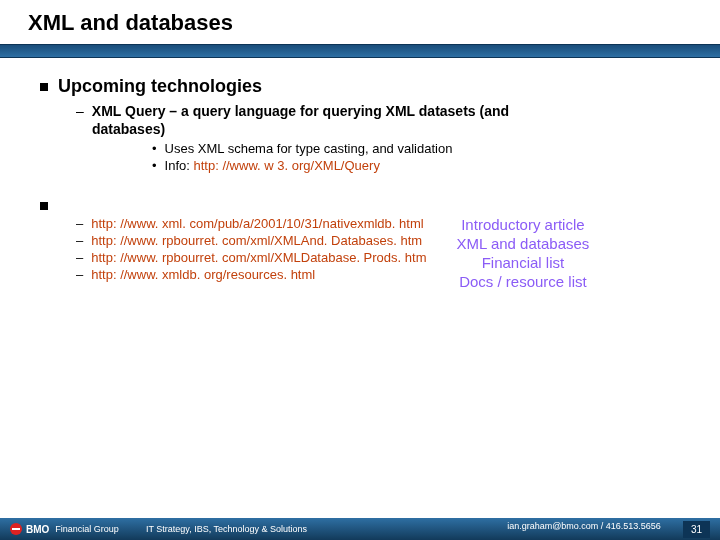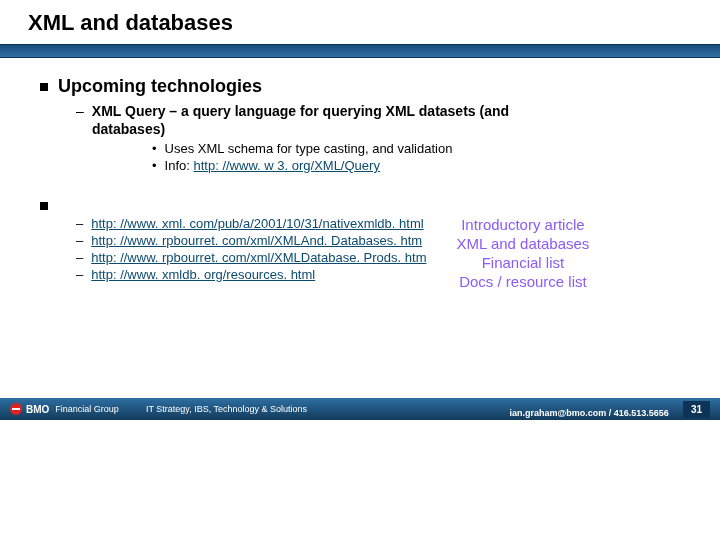--- a/index.html
+++ b/index.html
@@ -1,17 +1,17 @@
 <!DOCTYPE html>
 <html><head>
 <meta charset="utf-8">
 <style>
   * { margin: 0; padding: 0; box-sizing: border-box; }
   html, body { width: 720px; height: 540px; font-family: Arial, Helvetica, sans-serif; background: #fff; overflow: hidden; }
-  .slide { width: 720px; height: 420px; position: relative; display: flex; flex-direction: column; }
+  .slide { width: 720px; height: 540px; position: relative; display: flex; flex-direction: column; }
 
   .title-bar { position: relative; padding: 10px 0 6px 28px; }
   .title-text { font-size: 22px; font-weight: bold; color: #000; }
   .title-underline { height: 14px; background: linear-gradient(to bottom, #1a4d7a 0%, #2e6fa3 100%); width: 100%; margin-top: 2px; border-top: 1px solid #0d3456; border-bottom: 1px solid #0d3456; }
 
   .content { padding: 14px 40px 0 40px; color: #000; text-align: center; }
 
   .lvl1 { margin-top: 4px; margin-bottom: 6px; }
   .lvl1-row { display: flex; align-items: flex-start; }
   .bullet-square { width: 8px; height: 8px; background: #000; margin-top: 7px; margin-right: 10px; flex-shrink: 0; }
@@ -19,37 +19,37 @@
 
   .lvl2 { margin-left: 36px; margin-top: 6px; }
   .lvl2-row { display: flex; align-items: flex-start; font-size: 14px; margin-bottom: 2px; }
   .dash { margin-right: 8px; color: #000; flex-shrink: 0; }
   .lvl2-normal { font-weight: bold; }
   .lvl2-cont { font-weight: bold; margin-left: 0; }
 
   .lvl3 { margin-left: 76px; margin-top: 4px; }
   .lvl3-row { display: flex; align-items: flex-start; font-size: 13px; margin-bottom: 2px; }
   .dot { margin-right: 8px; flex-shrink: 0; }
-  .link { text-decoration: underline; color: #0c4a6e; }
+  .link { color: #c2410c; }
 
   .ref-block { margin-left: 36px; margin-top: 6px; display: flex; }
   .ref-links { flex: 0 0 auto; }
   .ref-desc { margin-left: 30px; color: #8b5cf6; font-size: 15px; }
   .ref-row { display: flex; align-items: flex-start; font-size: 13px; margin-bottom: 2px; }
   .ref-desc-row { margin-bottom: 2px; }
 
   .spacer { flex: 1 1 auto; }
 
   .footer { height: 22px; background: #1a4d7a; background: linear-gradient(to bottom, #2e6fa3 0%, #123a5a 100%); color: #fff; display: flex; align-items: center; font-size: 9px; padding: 0 10px; position: relative; }
   .footer-left { display: flex; align-items: center; gap: 6px; text-align: right; }
   .bmo-logo { display: flex; align-items: center; gap: 4px; }
   .bmo-circle { width: 12px; height: 12px; border-radius: 50%; background: #d22; position: relative; display: flex; align-items: center; justify-content: center; }
   .bmo-bar { width: 8px; height: 2px; background: #fff; }
   .footer-center { position: absolute; left: 146px; }
-  .footer-right { margin-left: auto; display: flex; align-items: flex-end; gap: 14px; font-weight: bold; }
+  .footer-right { margin-left: auto; display: flex; align-items: flex-start; gap: 22px; }
   .pagecell { background: #0d3456; padding: 3px 8px; font-size: 10px; }
 </style>
 </head>
 <body>
 
 <div class="slide">
 
   <div class="title-bar">
     <div class="title-text">XML and databases</div>
   </div>

